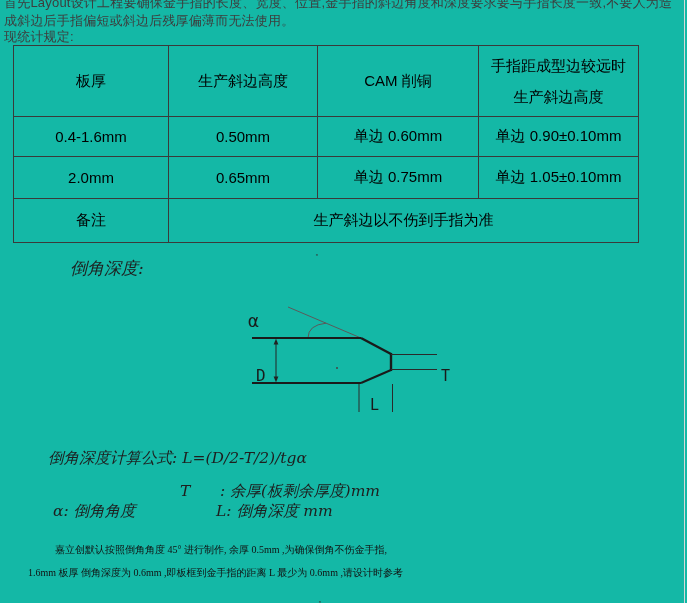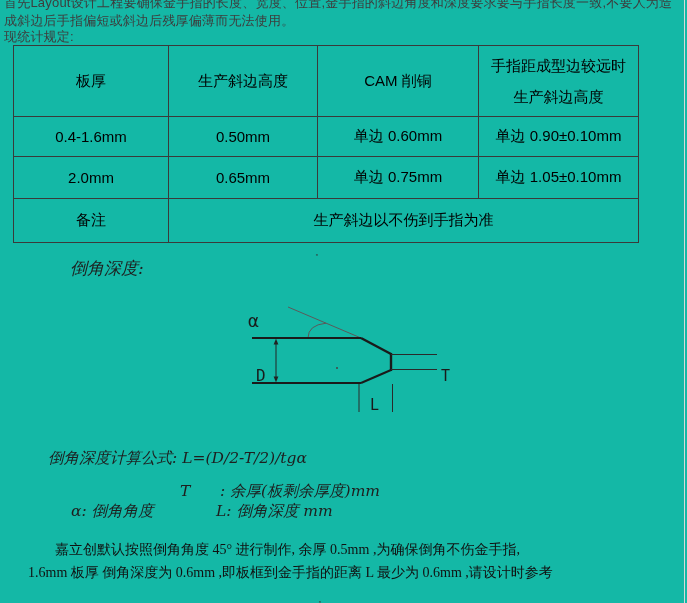--- a/index.html
+++ b/index.html
@@ -45,26 +45,26 @@
 
   
   .kai {
     position:absolute; color:#1e1e1e; font-style:italic;
     font-family:"DejaVu Serif","Liberation Serif",serif; white-space:pre;
   }
   .section-label { left:70px; top:257px; font-size:17px; }
   .f1 { left:48px; top:448px; font-size:15.5px; }
   .f2a { left:55px; top:474px; font-size:15.5px; }
   .f2b { left:180px; top:474px; font-size:15.5px;margin-top:7px; }
-  .f3a { left:53px; top:501px; font-size:15.5px;margin-left:18px; }
+  .f3a { left:53px; top:501px; font-size:15.5px; }
   .f3b { left:216px; top:501px; font-size:15.5px; }
 
   
   .para-line {
-    position:absolute; color:#111; font-size:14px; line-height:17px;
+    position:absolute; color:#111; font-size:10px; line-height:17px;
     font-family:"Liberation Serif","DejaVu Serif",serif; white-space:nowrap;
   }
   .pl1 { left:55px; top:541px; }
   .pl2 { left:28px; top:564px;text-align:center; }
   .pl3 { left:28px; top:587px; }
 
   
   #bevel-svg { position:absolute; left:240px; top:300px; }
   #bevel-svg text {
     font-family:"DejaVu Sans Mono","Liberation Mono",monospace; fill:#1a1a1a;

